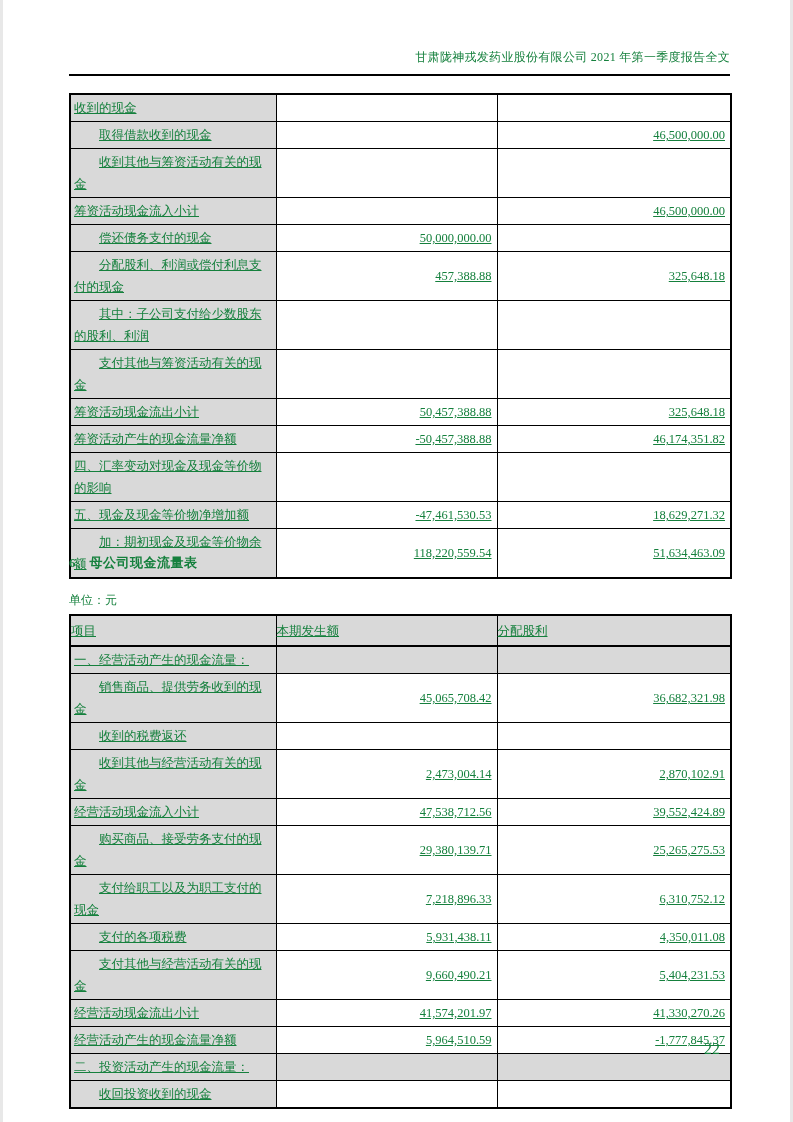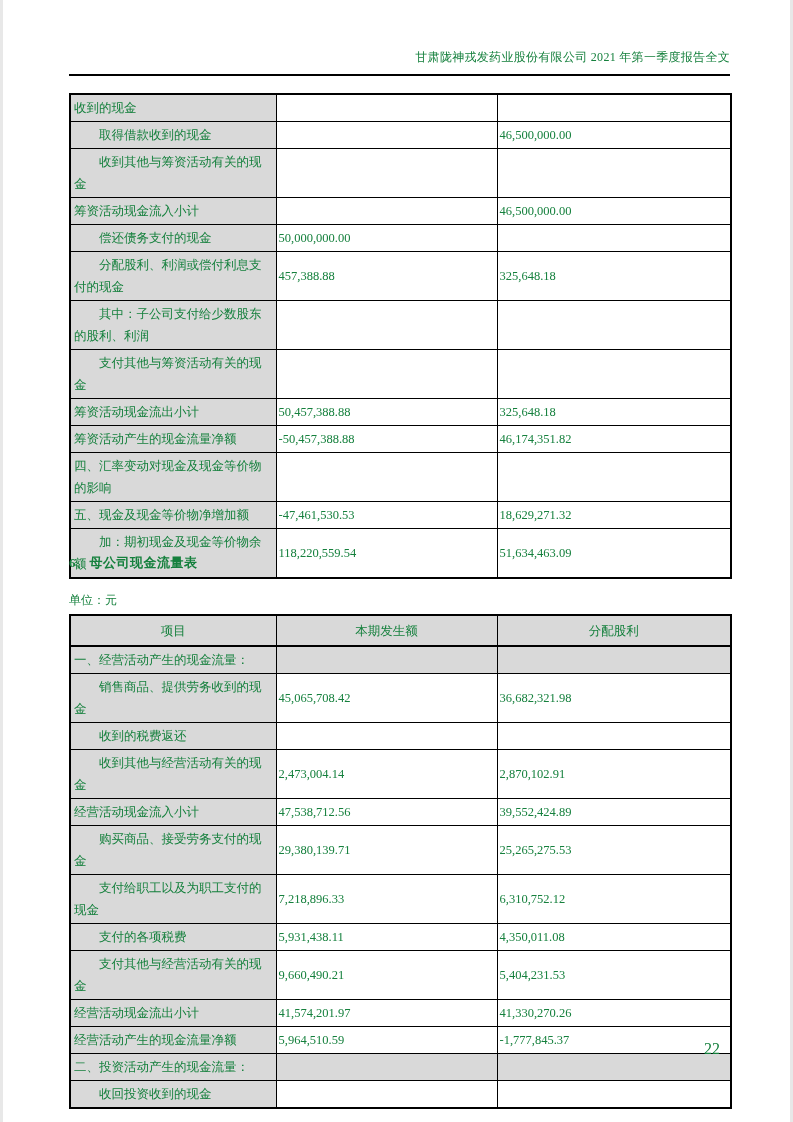--- a/index.html
+++ b/index.html
@@ -25,46 +25,48 @@
     padding-bottom: 8px;
     border-bottom: 2px solid #000;
   }
   table.fin-table {
     position: absolute;
     left: 66px;
     width: 661px;
     border-collapse: collapse;
     table-layout: fixed;
     border: 2px solid #000;
+    text-decoration: underline;
   }
   #table1 { top: 93px; }
   #table2 { top: 614px; }
   .fin-table col.c1 { width: 206px; }
   .fin-table col.c2 { width: 221px; }
   .fin-table col.c3 { width: 234px; }
   .fin-table th, .fin-table td {
     border: 1px solid #000;
     font-size: 12.5px;
     line-height: 22px;
     vertical-align: middle;
     font-weight: normal;
   }
   .fin-table th {
     background: var(--shade, #d9d9d9);
-    text-align: center;
+    text-align: left;
     height: 31px;
     border-bottom: 2px solid #000;
   }
   .fin-table td.label {
     background: var(--shade, #d9d9d9);
     text-align: left;
     padding: 2px 2px 2px 3px;
   }
   .fin-table td.label.indent { text-indent: 2em; }
   .fin-table td.num {
+    text-align: right;
     padding: 2px 5px 2px 2px;
     background: #fff;
   }
   .fin-table tr.section-row td.num { background: var(--shade, #d9d9d9); }
   .section-heading {
     position: absolute;
     left: 66px;
     top: 554px;
     font-size: 13px;
     font-weight: bold;

